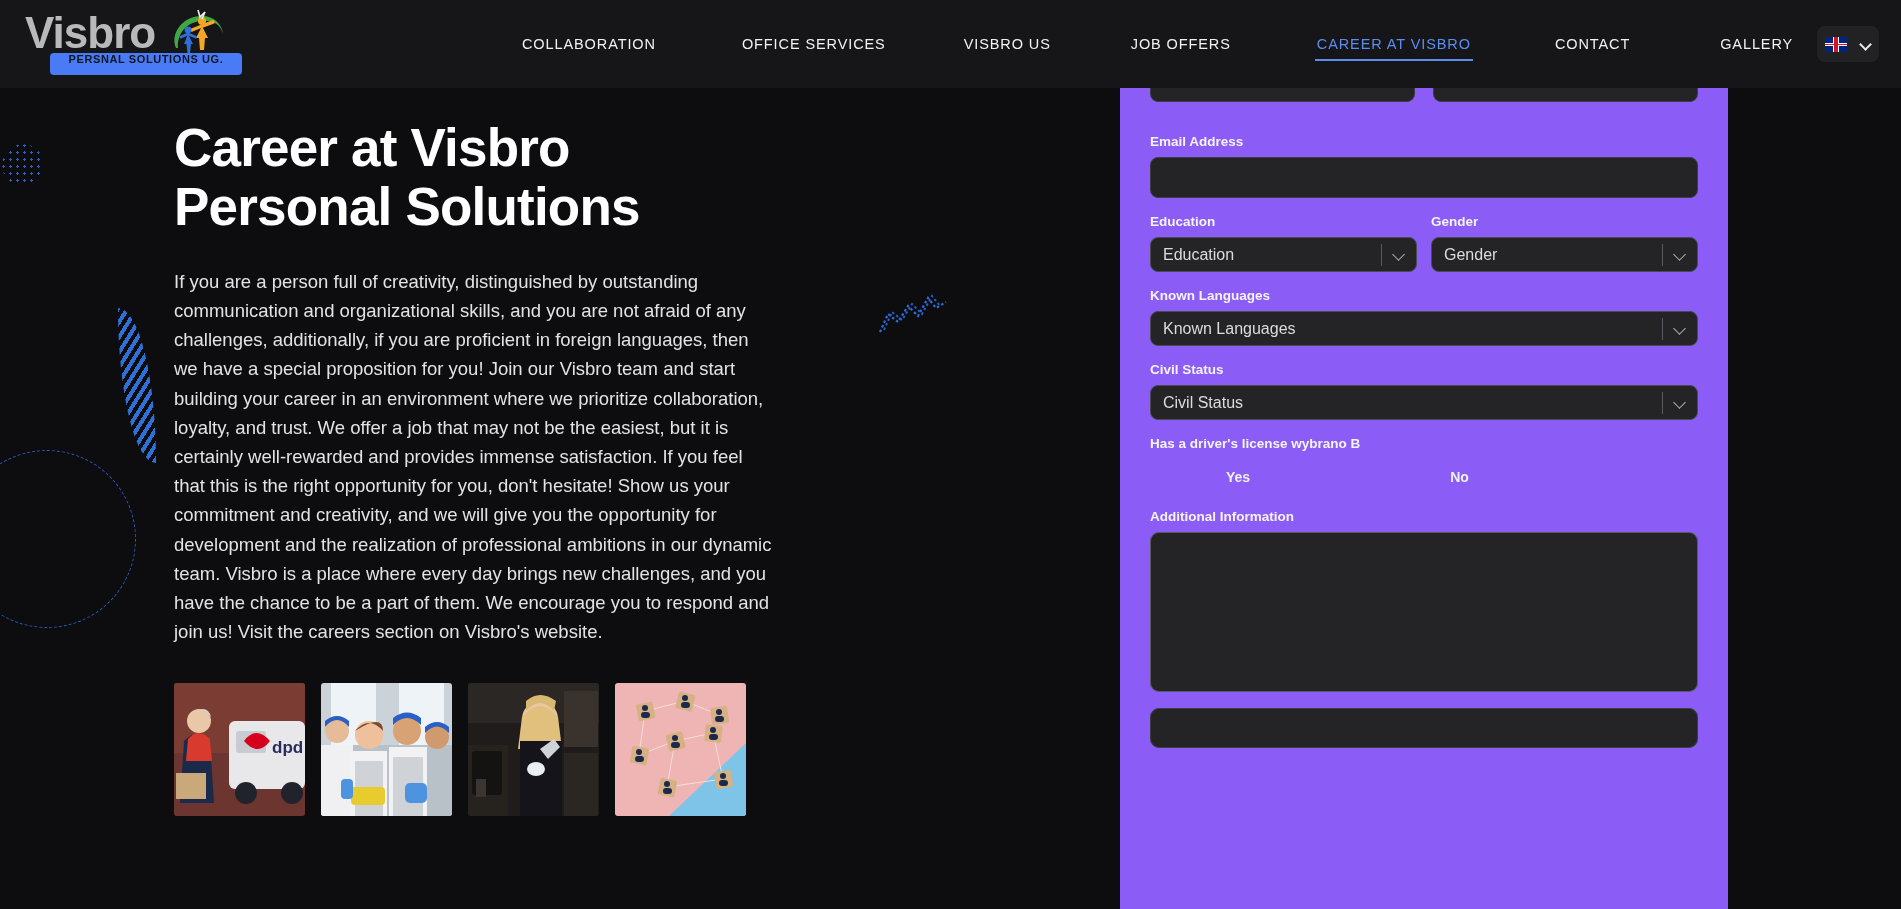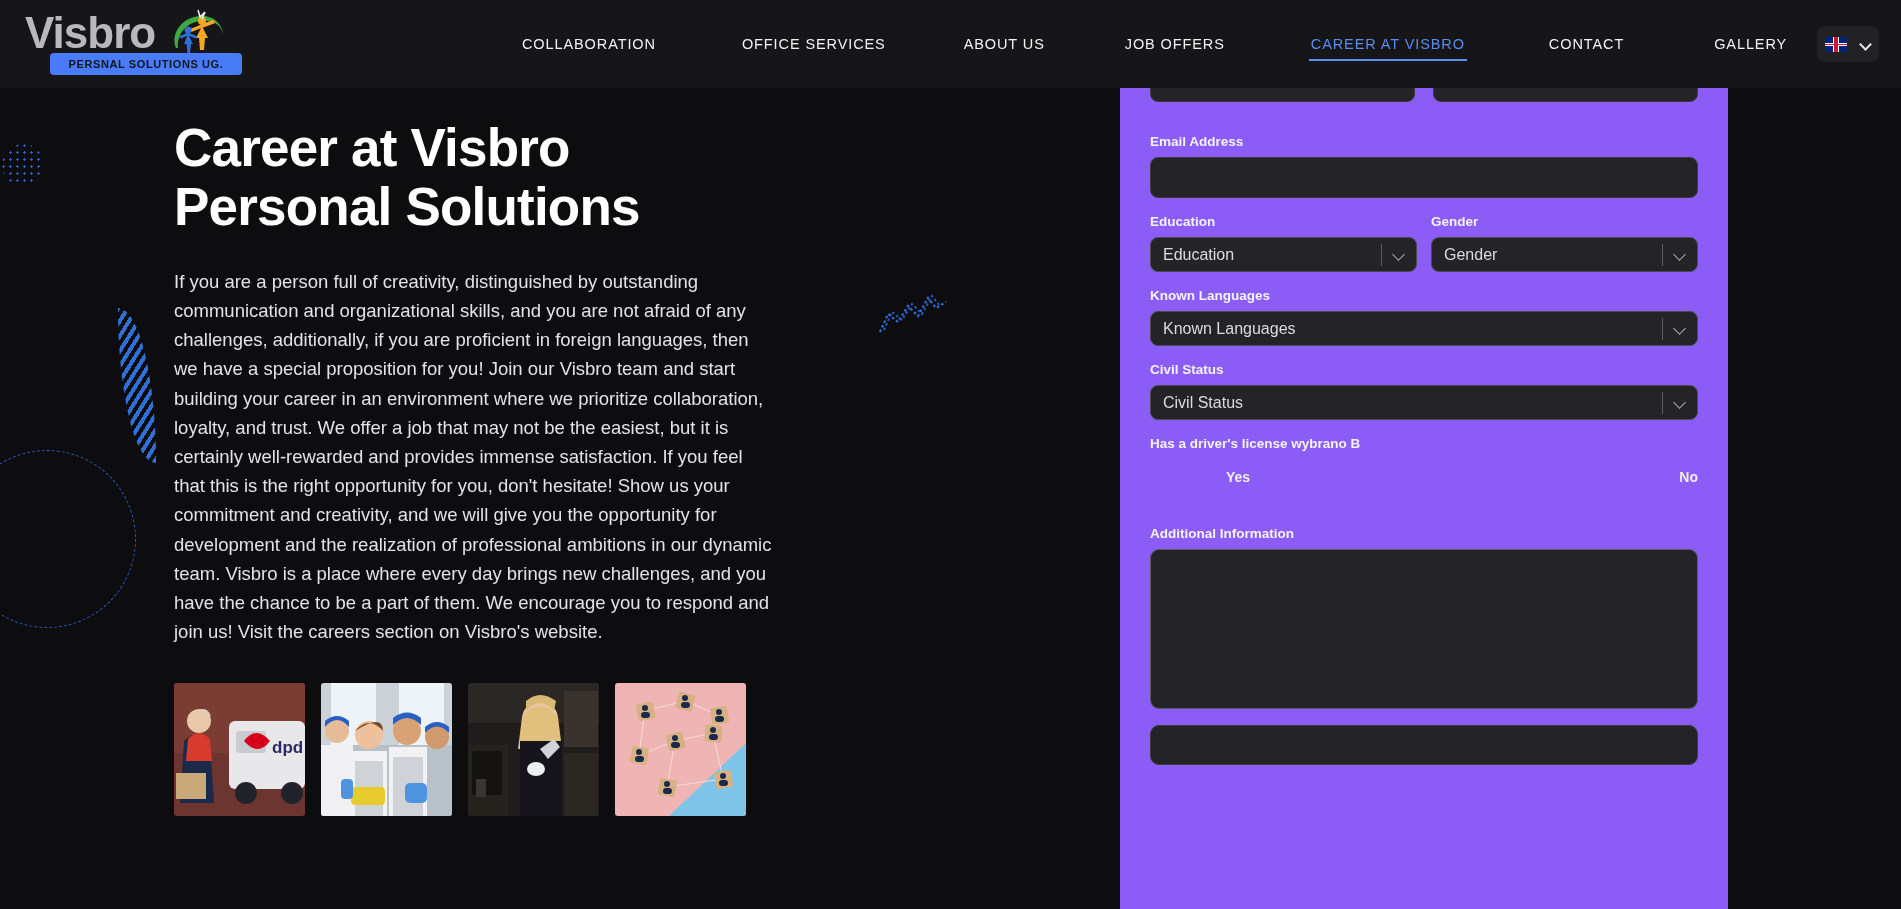--- a/index.html
+++ b/index.html
@@ -26,21 +26,21 @@
     position: absolute; left: 5px; top: 2px;
     font-size: 44px; font-weight: bold;
     color: #b9b9bb; letter-spacing: -1px;
     font-family: "Liberation Sans", sans-serif;
   }
   .logo-mark { position: absolute; left: 148px; top: 2px; width: 60px; height: 52px; }
   .logo-banner {
     position: absolute; left: 30px; top: 47px;
     width: 192px; height: 22px;
     background: #4a7bf7; border-radius: 4px;
-    display: flex; align-items: center; justify-content: center;
+    display: flex; align-items: flex-start; justify-content: center;
   }
   .logo-banner span {
     font-size: 11px; font-weight: bold; color: #11161f;
     letter-spacing: 0.6px;
   }
 
   .nav-items {
     position: absolute; left: 520px; top: 0;
     height: 88px; display: flex; align-items: center;
   }
@@ -187,23 +187,22 @@
   .sel-chev::after {
     content: ""; position: absolute; left: 0; top: 0;
     width: 8px; height: 8px;
     border-right: 1.6px solid #b2b2b8; border-bottom: 1.6px solid #b2b2b8;
     transform: rotate(45deg);
   }
   .row2 { display: flex; gap: 14px; }
   .row2 > div { flex: 1; }
 
   .radio-row {
-    display: flex; margin-top: 18px; margin-bottom: 41px;
+    display: flex; margin-top: 18px; margin-bottom: 24px;
     padding-left: 76px;
-    justify-content: space-between;
   }
   .radio-opt {
     color: #f0f0f2; font-size: 14px; font-weight: bold;
     cursor: pointer;
   }
   .radio-gap { width: 200px; }
 
   .file-box {
     width: 100%; height: 34px;
     background: #242427; border: 1px solid #4a4a4f;
@@ -246,21 +245,21 @@
     <div class="logo-banner">
       <span>PERSNAL SOLUTIONS UG.</span>
     </div>
   </div>
 
   <div class="nav-items">
     <div class="nav-item">COLLABORATION</div>
     <div class="nav-gap-1"></div>
     <div class="nav-item">OFFICE SERVICES</div>
     <div class="nav-gap-2"></div>
-    <div class="nav-item">ABOUT US</div>
+    <div class="nav-item">VISBRO US</div>
     <div class="nav-gap-3"></div>
     <div class="nav-item">JOB OFFERS</div>
     <div class="nav-gap-4"></div>
     <div class="nav-item active">CAREER AT VISBRO</div>
     <div class="nav-gap-5"></div>
     <div class="nav-item">CONTACT</div>
     <div class="nav-gap-6"></div>
     <div class="nav-item">GALLERY</div>
   </div>
 

